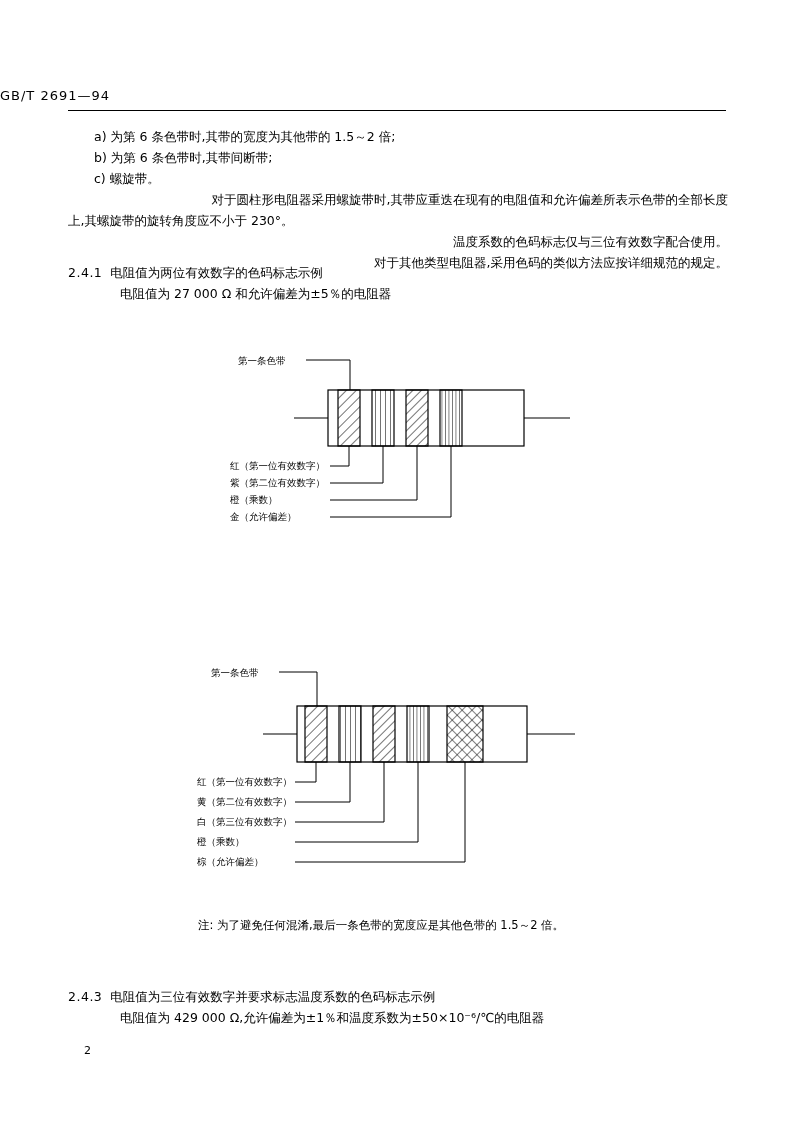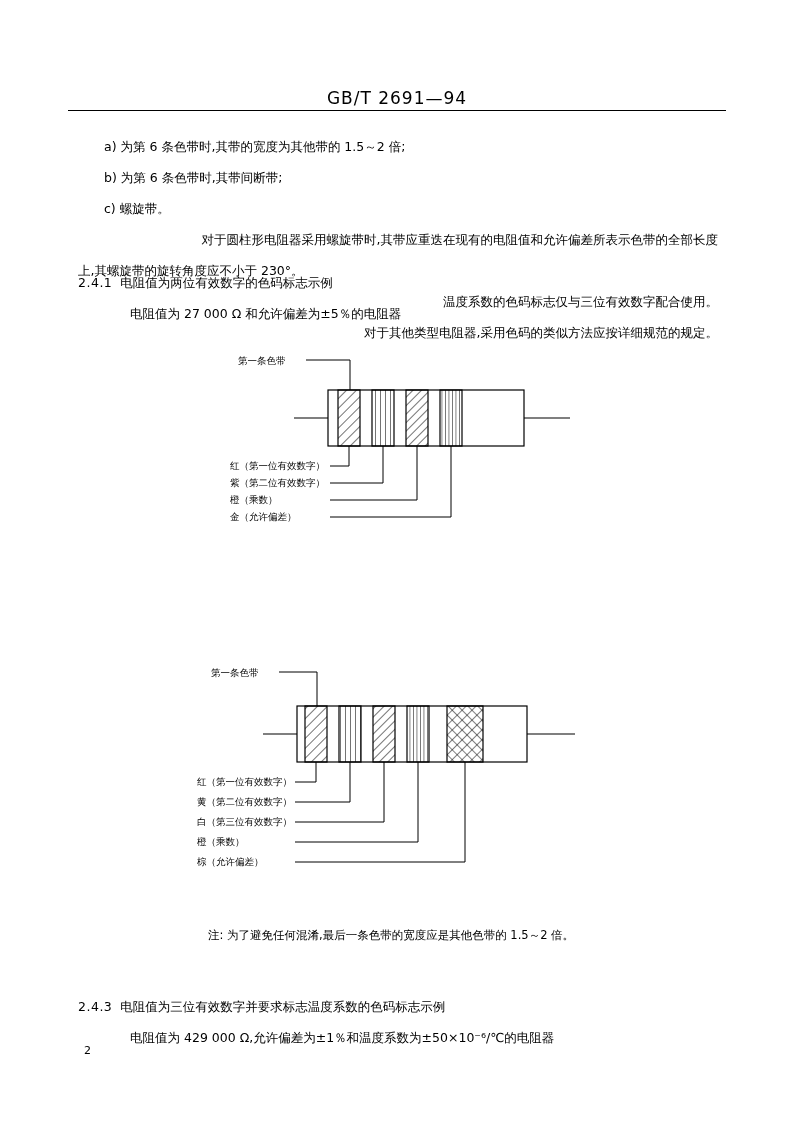--- a/index.html
+++ b/index.html
@@ -11,37 +11,36 @@
     position:relative;
     overflow:hidden;
   }
   .page{
     position:absolute;
     left:0;top:0;width:794px;height:1123px;
   }
   .hdr-title{
     position:absolute;
     left:0;top:88px;width:794px;
-    text-align:center;
-    font-size:17px;
+    font-size:13px;
     letter-spacing:1px;
     font-family:"DejaVu Sans","Liberation Sans",sans-serif;
   }
   .hdr-rule{
     position:absolute;
     left:68px;top:110px;width:658px;height:1px;
     background:#000;
   }
   .body-text{
     position:absolute;
     left:68px;top:126px;width:660px;
     font-size:12.5px;
     line-height:21px;
   }
-  .p{margin:10px;padding:0;white-space:nowrap;}
+  .p{margin:0;padding:0;white-space:nowrap;}
   .ind1{text-indent:26px;text-align:right;}
   .ind2{padding-left:26px;}
   .ind3{padding-left:52px;}
   .secnum{
     letter-spacing:0.5px;
   }
   .small-note{
     font-size:11.5px;
   }
   .footer-pageno{

